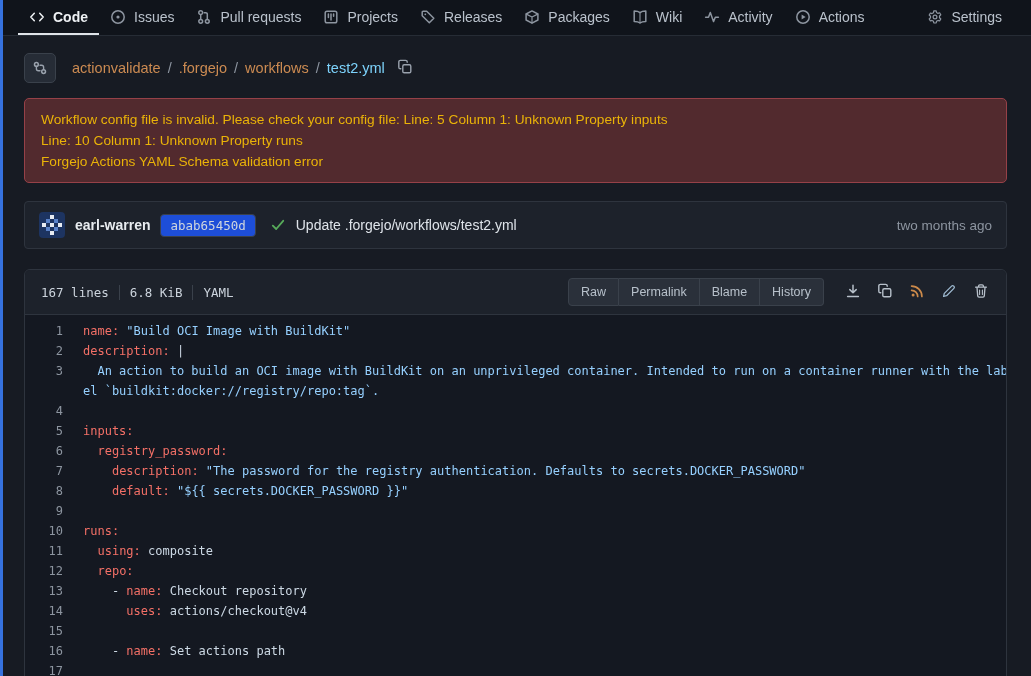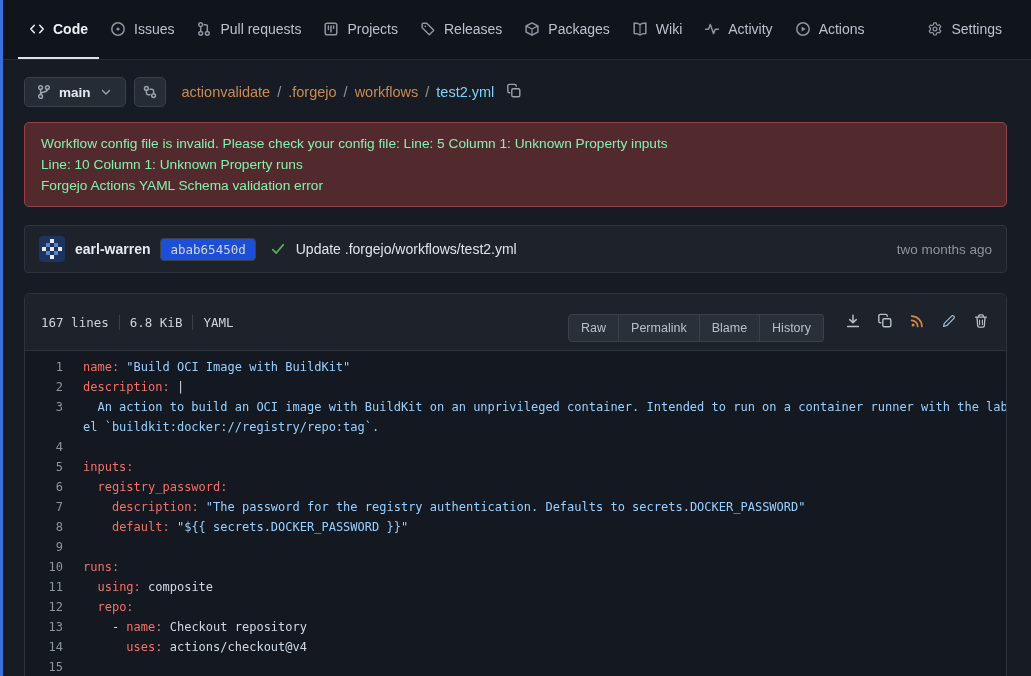--- a/index.html
+++ b/index.html
@@ -6,21 +6,21 @@
   html,body { width:1031px; height:676px; overflow:hidden; }
   body {
     background:#171b23;
     font-family:"Liberation Sans", sans-serif;
     color:#d5dae2;
     position:relative;
   }
   .edge-strip { position:fixed; left:0; top:0; width:3px; height:100%; background:#3672de; z-index:50; }
 
   
-  .topnav { display:flex; align-items:stretch; height:60px; background:#10141b; border-bottom:1px solid #262c35; padding:0 18px; }
+  .topnav { display:flex; align-items:stretch; height:36px; background:#10141b; border-bottom:1px solid #262c35; padding:0 18px; }
   .nav-item { display:flex; align-items:center; gap:8px; padding:0 11px; color:#bac2cc; font-size:14px; border-bottom:2px solid transparent; cursor:pointer; text-decoration:none; white-space:nowrap; }
   .nav-item .icon { color:#8d95a0; display:flex; align-items:center; }
   .nav-item.active { color:#eef1f4; font-weight:700; border-bottom-color:#dfe3e8; }
   .nav-item.active .icon { color:#eef1f4; }
   .nav-right { margin-left:auto; display:flex; align-items:stretch; }
 
   .content { padding:10px 24px 0; }
 
   
   .crumb-row { display:flex; align-items:center; gap:8px; margin:6px 0 14px; height:32px; }
@@ -29,38 +29,38 @@
   .branch-name { font-weight:700; color:#e6eaef; }
   .caret { color:#9aa2ad; display:flex; }
   .icon-btn-sq { width:32px; justify-content:center; padding:0; }
   .breadcrumb { margin-left:8px; font-size:14.5px; color:#98a1ab; display:flex; gap:7px; align-items:flex-start; }
   .breadcrumb a { color:#cc8b52; text-decoration:none; cursor:pointer; }
   .breadcrumb .bc-cur { color:#7dd3fc; }
   .breadcrumb .bc-sep { color:#8d95a0; }
   .ghost-btn { background:none; border:none; color:#9aa2ad; padding:2px; cursor:pointer; display:flex; align-items:center; margin-left:2px; }
 
   
-  .error-banner { background:#522a2e; border:1px solid #964148; border-radius:5px; padding:10px 16px; color:#86efac; font-size:13.7px; line-height:21px; margin-bottom:18px; }
+  .error-banner { background:#522a2e; border:1px solid #964148; border-radius:5px; padding:10px 16px; color:#eab308; font-size:13.7px; line-height:21px; margin-bottom:18px; }
 
   
   .commit-box { display:flex; align-items:center; gap:10px; background:#1d222b; border:1px solid #2e343e; border-radius:4px; padding:10px 14px; margin-bottom:20px; font-size:14px; }
   .avatar { width:26px; height:26px; border-radius:4px; overflow:hidden; flex:none; display:block; cursor:pointer; }
   .author { color:#e8ecf0; font-weight:700; text-decoration:none; cursor:pointer; }
   .sha { font-family:"DejaVu Sans Mono", monospace; font-size:12.5px; color:#cfd6dd; background:#1d4ed8; border:1px solid #3a414b; border-radius:4px; padding:3px 9px; text-decoration:none; cursor:pointer; }
   .check { color:#57ab5a; display:flex; margin-left:4px; }
   .msg { color:#dfe4ea; text-decoration:none; cursor:pointer; }
   .time { margin-left:auto; color:#8d95a0; font-size:13.5px; }
 
   
   .file-box { border:1px solid #2e343e; border-radius:6px; overflow:hidden; }
   .file-header { display:flex; align-items:center; background:#1d222b; padding:8px 10px 8px 16px; border-bottom:1px solid #2e343e; }
   .file-info { display:flex; align-items:center; gap:10px; font-family:"DejaVu Sans Mono", monospace; font-size:12.5px; color:#cbd3dc;text-align:right; }
   .vsep { width:1px; height:15px; background:#3a414b; }
   .file-actions { margin-left:auto; display:flex; align-items:center; gap:2px; }
-  .seg-group { display:flex; margin-right:12px;margin-top:12px; }
+  .seg-group { display:flex; margin-right:12px; }
   .seg-group button { background:#2a303a; border:1px solid #3a414b; color:#b7c0ca; font-size:12.5px; padding:6px 12px; border-left-width:0; cursor:pointer; font-family:inherit; }
   .seg-group button:first-child { border-left-width:1px; border-radius:4px 0 0 4px; }
   .seg-group button:last-child { border-radius:0 4px 4px 0; }
   .ibtn { background:none; border:none; width:30px; height:28px; display:flex; align-items:center; justify-content:center; color:#b7c0ca; cursor:pointer; }
   .ibtn.rss { color:#cc8a4a; }
   .ibtn.pencil { color:#9db9d0; }
 
   
   .code { background:#141821; font-family:"DejaVu Sans Mono", monospace; font-size:12px; line-height:20px; padding-top:6px; }
   .code-row { display:flex; }
@@ -168,36 +168,20 @@
           </svg>
         </span>
       <span>Settings</span>
     </a>
   </div>
 </nav>
 
 <div class="content">
 
   <div class="crumb-row">
-    <button class="btn">
-      <span class="icon">
-          <svg width="16" height="16" viewBox="0 0 16 16" fill="none" stroke="currentColor" stroke-width="1.5" stroke-linecap="round" stroke-linejoin="round">
-            <circle cx="4.6" cy="3.6" r="1.9"></circle>
-            <circle cx="4.6" cy="12.4" r="1.9"></circle>
-            <circle cx="11.4" cy="3.6" r="1.9"></circle>
-            <path d="M4.6 5.6v4.8M11.4 5.6c0 3.2-6.8 1.8-6.8 4.8"></path>
-          </svg>
-        </span>
-      <span class="branch-name">main</span>
-      <span class="caret">
-          <svg width="16" height="16" viewBox="0 0 16 16" fill="none" stroke="currentColor" stroke-width="1.5" stroke-linecap="round" stroke-linejoin="round">
-            <path d="M4.5 6.5 8 10l3.5-3.5" stroke-width="1.4"></path>
-          </svg>
-        </span>
-    </button>
     <button class="btn icon-btn-sq">
       <span class="icon">
           <svg width="16" height="16" viewBox="0 0 16 16" fill="none" stroke="currentColor" stroke-width="1.5" stroke-linecap="round" stroke-linejoin="round">
             <circle cx="4.4" cy="4.4" r="1.9"></circle>
             <circle cx="11.6" cy="11.6" r="1.9"></circle>
             <path d="M11.6 9.5V7.2a2 2 0 0 0-2-2H8M4.4 6.5v2.3a2 2 0 0 0 2 2h1.6" stroke-width="1.4"></path>
           </svg>
         </span>
     </button>
     <div class="breadcrumb">

